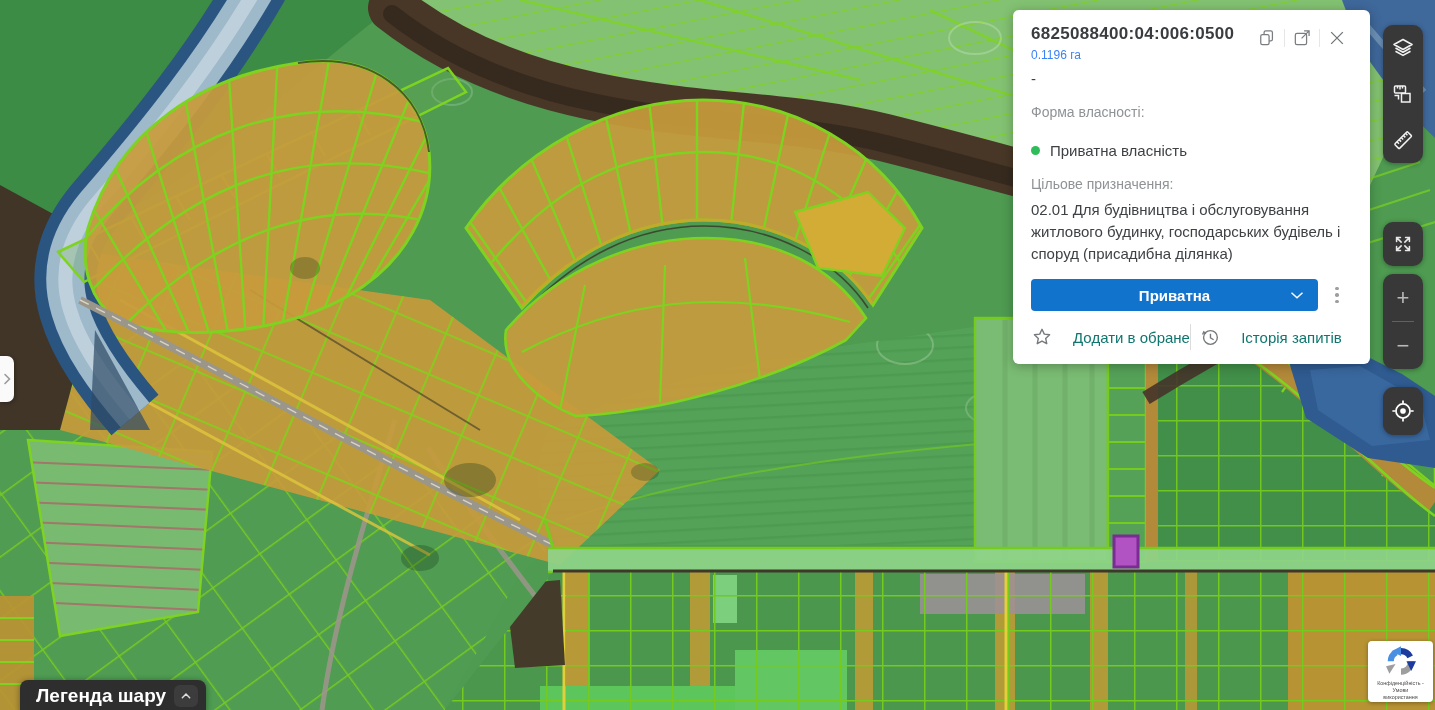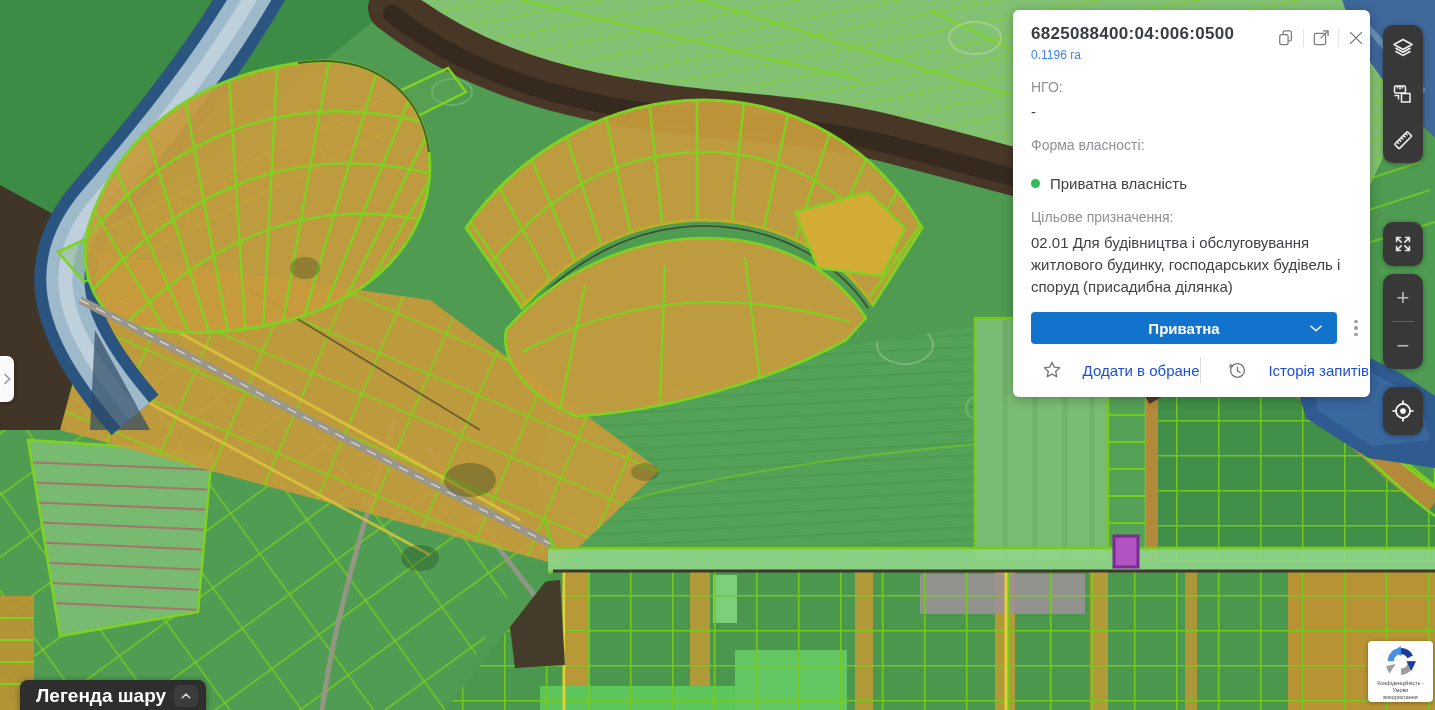--- a/index.html
+++ b/index.html
@@ -6,41 +6,41 @@
     --accent-blue:#1173cb;
     --toolbar-bg:#383838;
   }
   *{box-sizing:border-box;margin:0;padding:0}
   body{font-family:"Liberation Sans",sans-serif;background:#222}
   .stage{position:relative;width:1435px;height:710px;overflow:hidden;background:#4e9b51}
   .map-svg{position:absolute;inset:0;display:block}
 
   
   .info-panel{position:absolute;left:1013px;top:10px;width:357px;background:#fff;border-radius:6px;
-    box-shadow:0 2px 12px rgba(0,0,0,.28);padding:14px 1px 14px 18px;z-index:30}
+    box-shadow:0 2px 12px rgba(0,0,0,.28);padding:14px 20px 14px 18px;z-index:30}
   .ip-head{display:flex;justify-content:space-between;align-items:flex-start}
   .ip-title{font-size:17px;font-weight:bold;color:#3a3d40;letter-spacing:.3px}
   .ip-area{font-size:12px;color:#3b82f6;margin-top:4px}
   .ip-icons{display:flex;align-items:center;margin-top:2px}
   .ip-icons .icon-btn{display:flex;align-items:center;justify-content:center;width:26px;height:24px;cursor:pointer}
   .ip-icons .sep{width:1px;height:18px;background:#e6e6e6;margin:0 4px}
   .ip-label{font-size:14px;color:#8f9396;margin-top:17px}
   .ip-value{font-size:15px;color:#3f4245;margin-top:8px}
   .ip-own{display:flex;align-items:center;margin-top:22px}
   .ip-dot{width:9px;height:9px;border-radius:50%;background:#2ebd59;margin-right:10px;flex:0 0 auto}
   .ip-own span{font-size:15px;color:#3f4245}
   .ip-purpose{font-size:15px;line-height:22px;color:#3f4245;margin-top:7px}
   .ip-btn-row{display:flex;align-items:center;margin-top:14px}
   .analytics-btn{position:relative;flex:1;height:32px;border:none;border-radius:4px;background:var(--accent-blue);
     color:#fff;font-family:inherit;font-size:15px;font-weight:bold;cursor:pointer}
   .analytics-btn svg{position:absolute;right:10px;top:50%;transform:translateY(-50%)}
   .kebab{width:26px;margin-left:6px;display:flex;flex-direction:column;align-items:center;gap:3px;cursor:pointer;padding:4px 0}
   .kebab i{width:3.5px;height:3.5px;border-radius:50%;background:#9e9e9e}
   .ip-actions{display:flex;align-items:center;margin-top:13px}
-  .ip-action{flex:1;display:flex;align-items:center;justify-content:flex-end;gap:20px;cursor:pointer;color:#1d4ed8;font-size:15px}
+  .ip-action{flex:1;display:flex;align-items:center;justify-content:center;gap:20px;cursor:pointer;color:#0f766e;font-size:15px}
   .ip-actions .vsep{width:1px;height:26px;background:#dcdcdc}
 
   
   .tb{position:absolute;right:12px;z-index:25;width:40px;background:var(--toolbar-bg);border-radius:10px;
     display:flex;flex-direction:column;align-items:center;box-shadow:0 1px 5px rgba(0,0,0,.35)}
   .tb-cell{width:40px;height:46px;display:flex;align-items:center;justify-content:center;cursor:pointer}
   .tb1{top:25px}
   .tb2{top:222px}.tb2 .tb-cell{height:44px}
   .tb3{top:274px}
   .tb3 .zoom-glyph{font-size:22px;color:#b9b9b9;line-height:1;font-weight:400}
@@ -280,21 +280,20 @@
         </div>
         <div class="sep"></div>
         <div class="icon-btn">
           <svg width="20" height="20" viewBox="0 0 24 24" fill="none" stroke="#6f7376" stroke-width="1.5">
             <path d="M5 5 L19 19 M19 5 L5 19"></path>
           </svg>
         </div>
       </div>
     </div>
 
-    <div class="ip-label">НГО:</div>
     <div class="ip-value">-</div>
 
     <div class="ip-label">Форма власності:</div>
     <div class="ip-own">
       <i class="ip-dot"></i>
       <span>Приватна власність</span>
     </div>
 
     <div class="ip-label">Цільове призначення:</div>
     <div class="ip-purpose">02.01 Для будівництва і обслуговування житлового будинку, господарських будівель і споруд (присадибна ділянка)</div>

